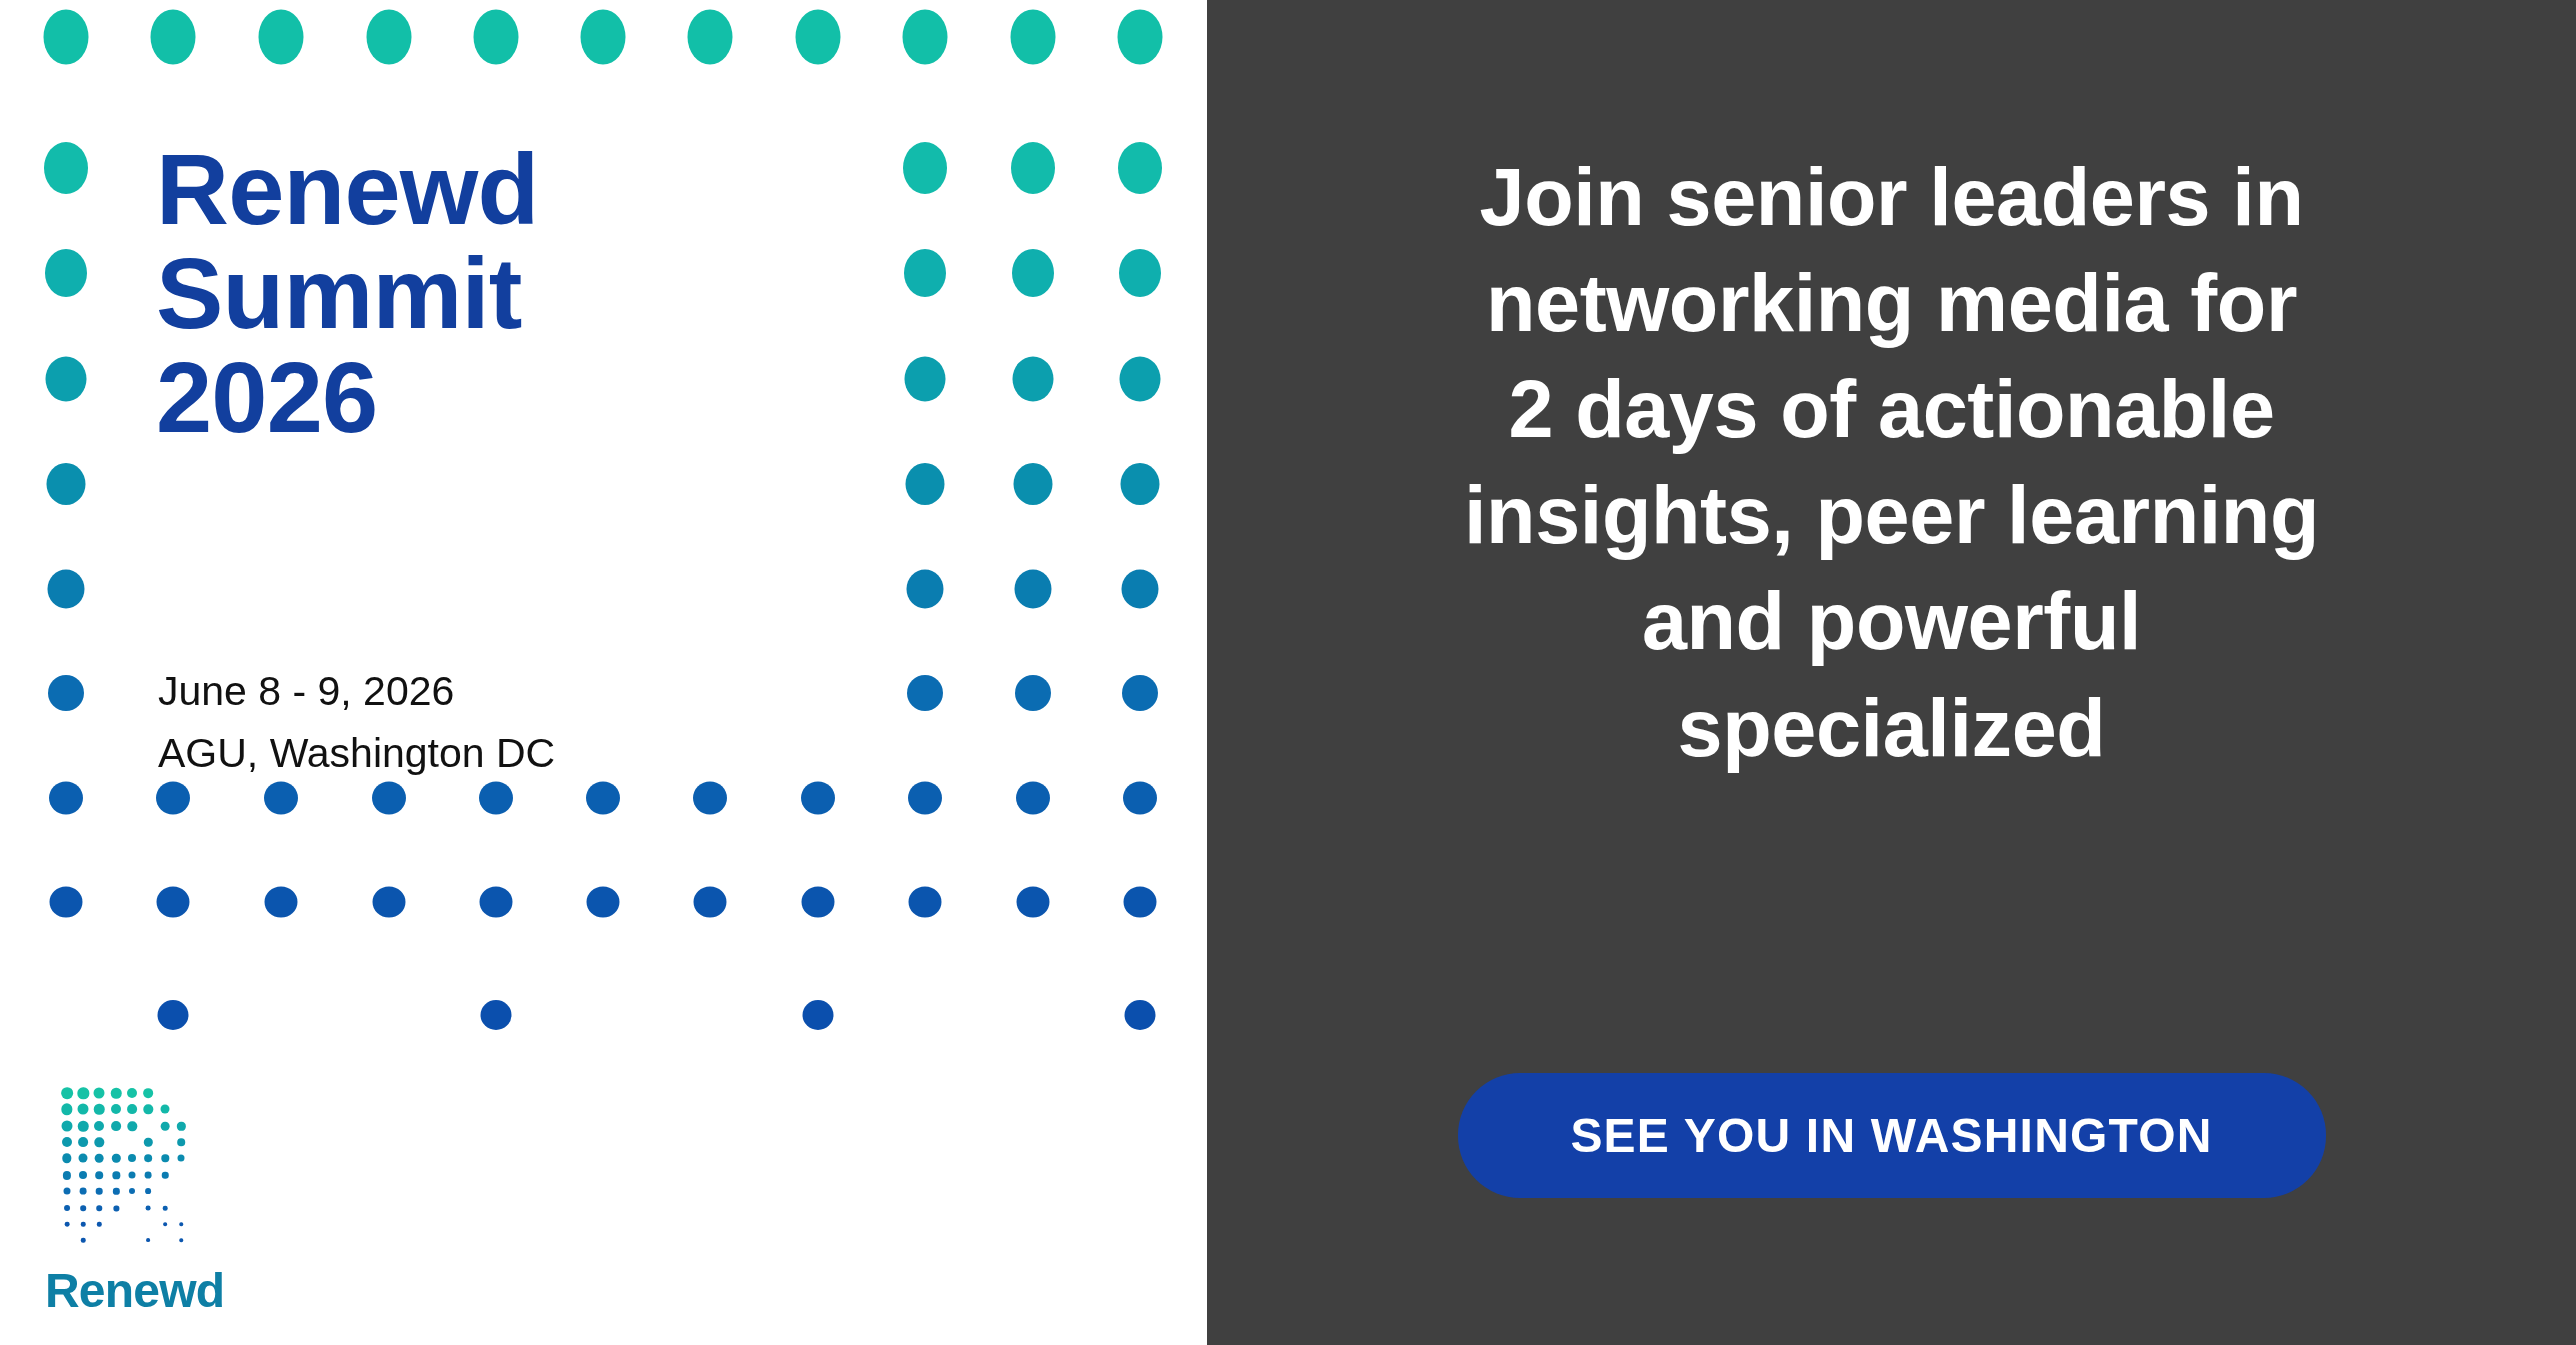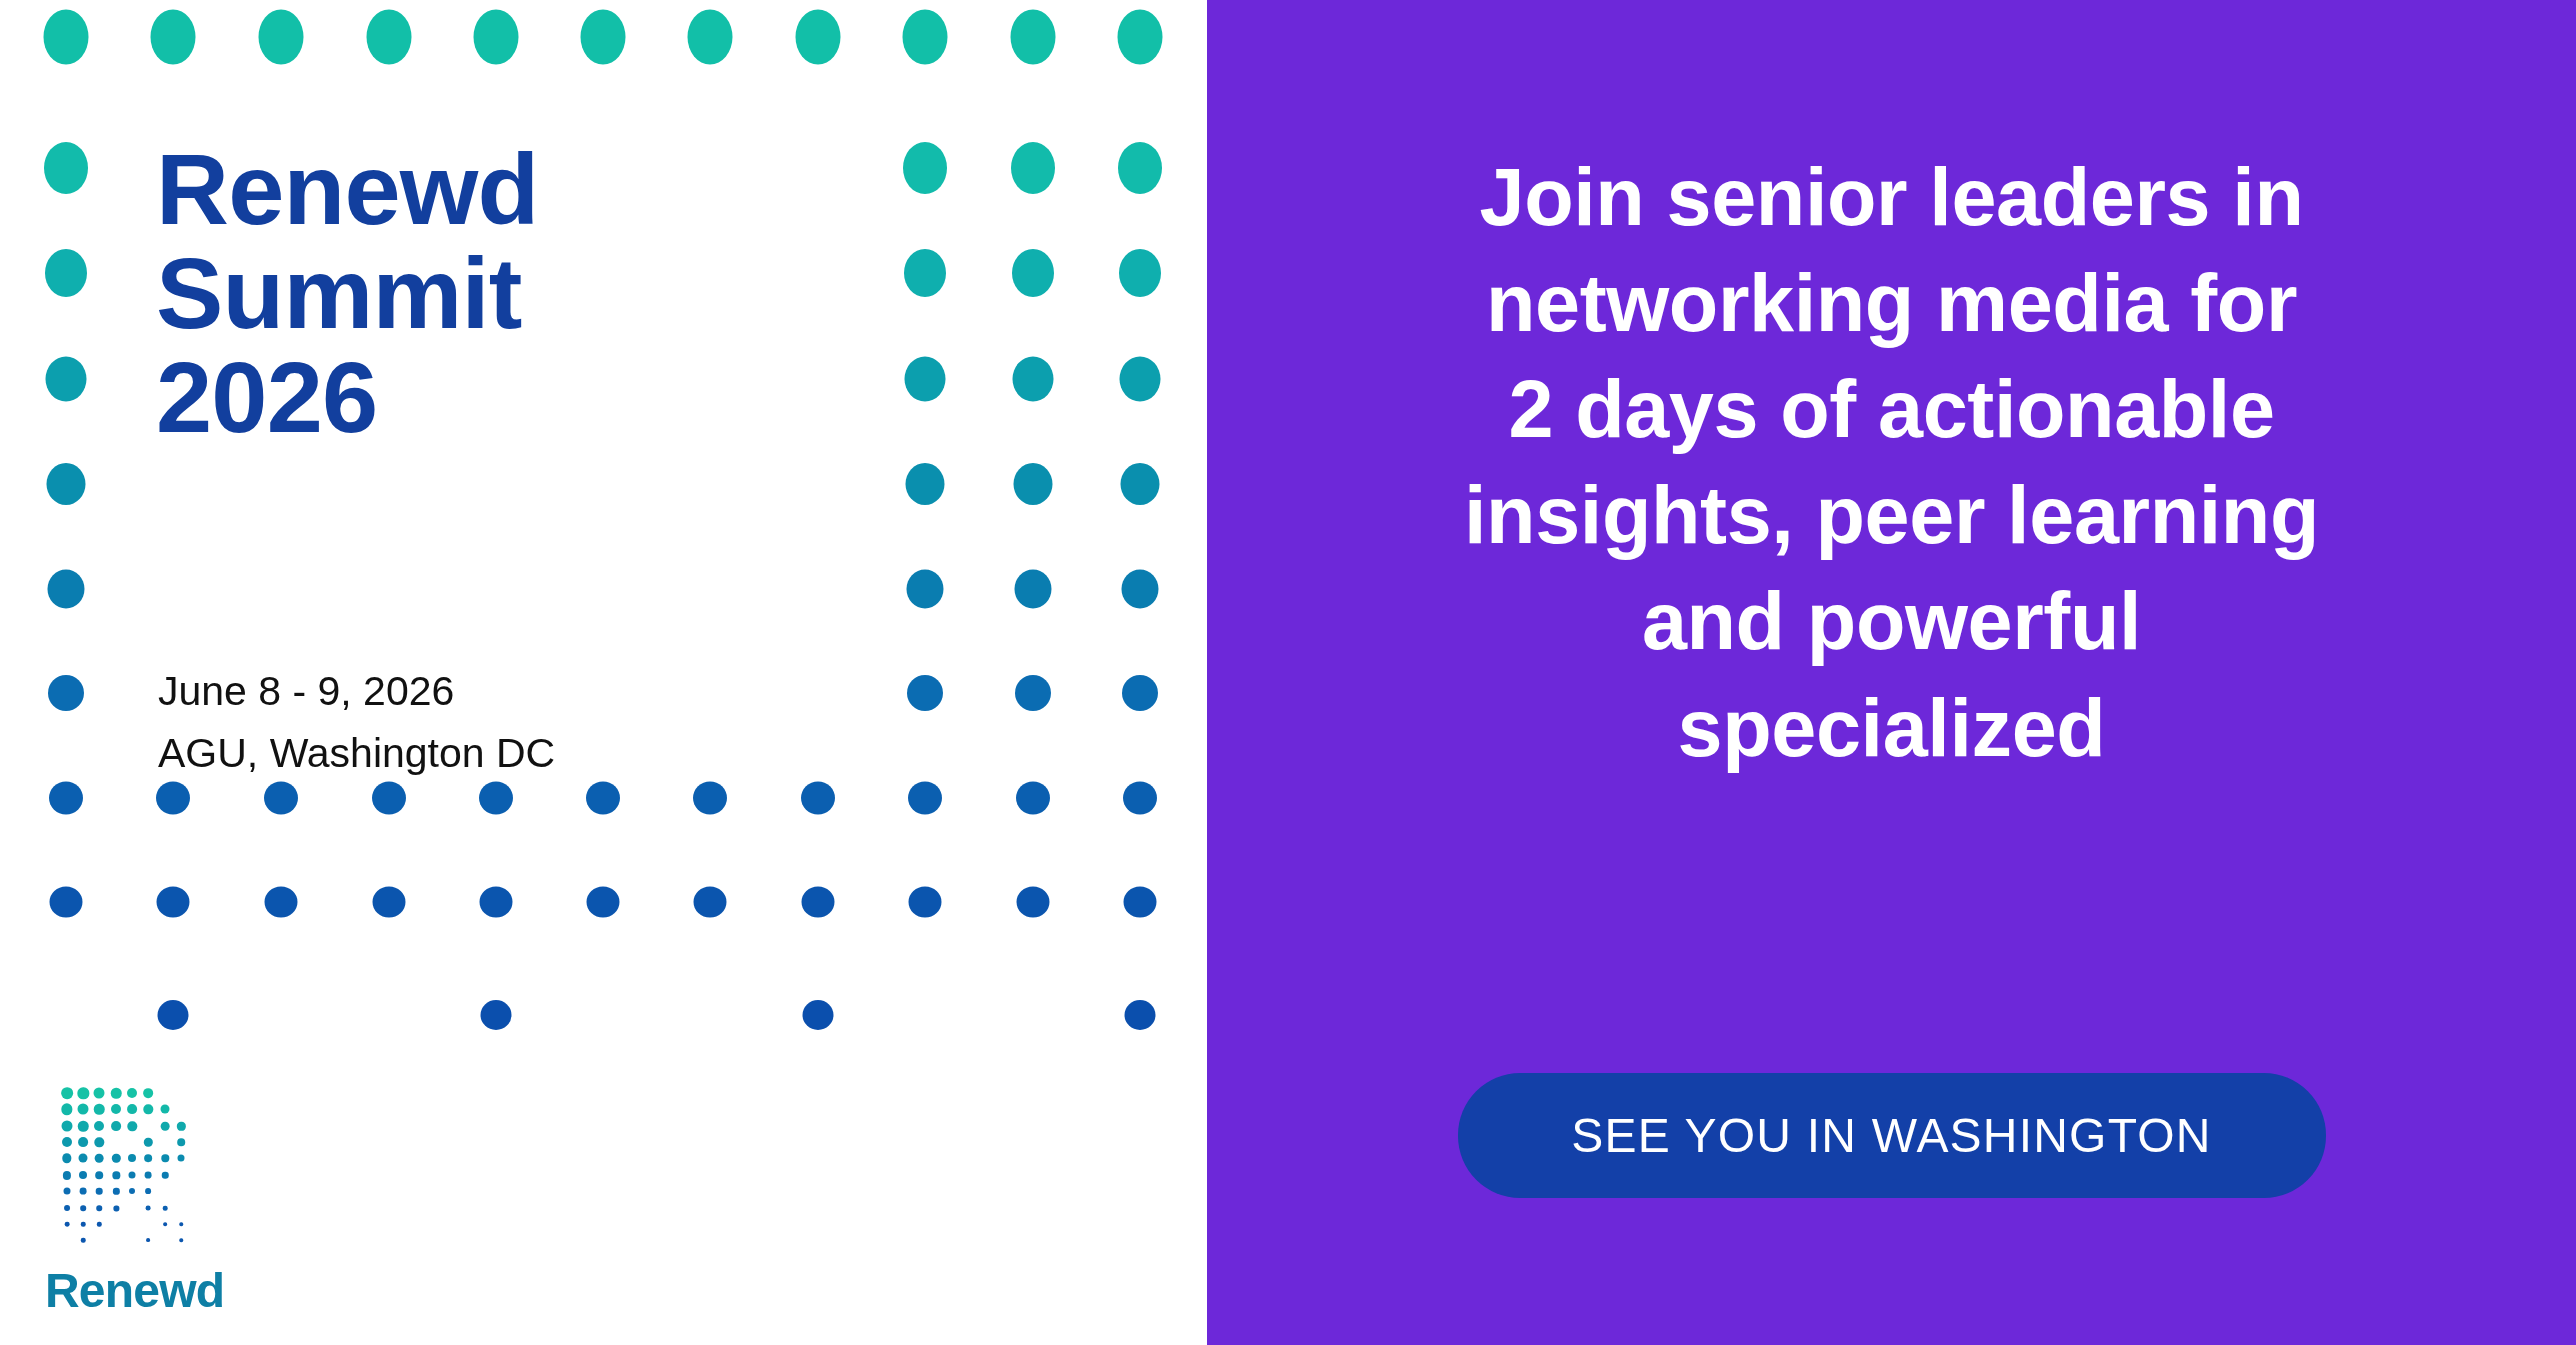--- a/index.html
+++ b/index.html
@@ -77,21 +77,21 @@
     color:#0E7FA5;
     letter-spacing:-0.8px;
     line-height:1;
   }
 
   
   #right-panel{
     position:relative;
     width:1369px; height:1346px;
     flex:0 0 1369px;
-    background:#6d28d9;
+    background:#404040;
     display:flex;
     flex-direction:column;
     align-items:center;
     justify-content:flex-start;
   }
   #pitch{
     margin-top:144px;
     width:1140px;
     text-align:center;
     color:#ffffff;
@@ -105,21 +105,21 @@
     position:absolute;
     left:50%; top:1073px;
     transform:translateX(-50%);
     background:#1340A8;
     color:#ffffff;
     border:none;
     border-radius:62px;
     width:868px; height:125px;
     font-family:"Liberation Sans", sans-serif;
     font-size:48px;
-    font-weight:normal;
+    font-weight:bold;
     letter-spacing:1.2px;
     cursor:pointer;
     display:flex;
     align-items:center;
     justify-content:center;
     white-space:nowrap;
   }
 </style>
 </head>
 <body>

